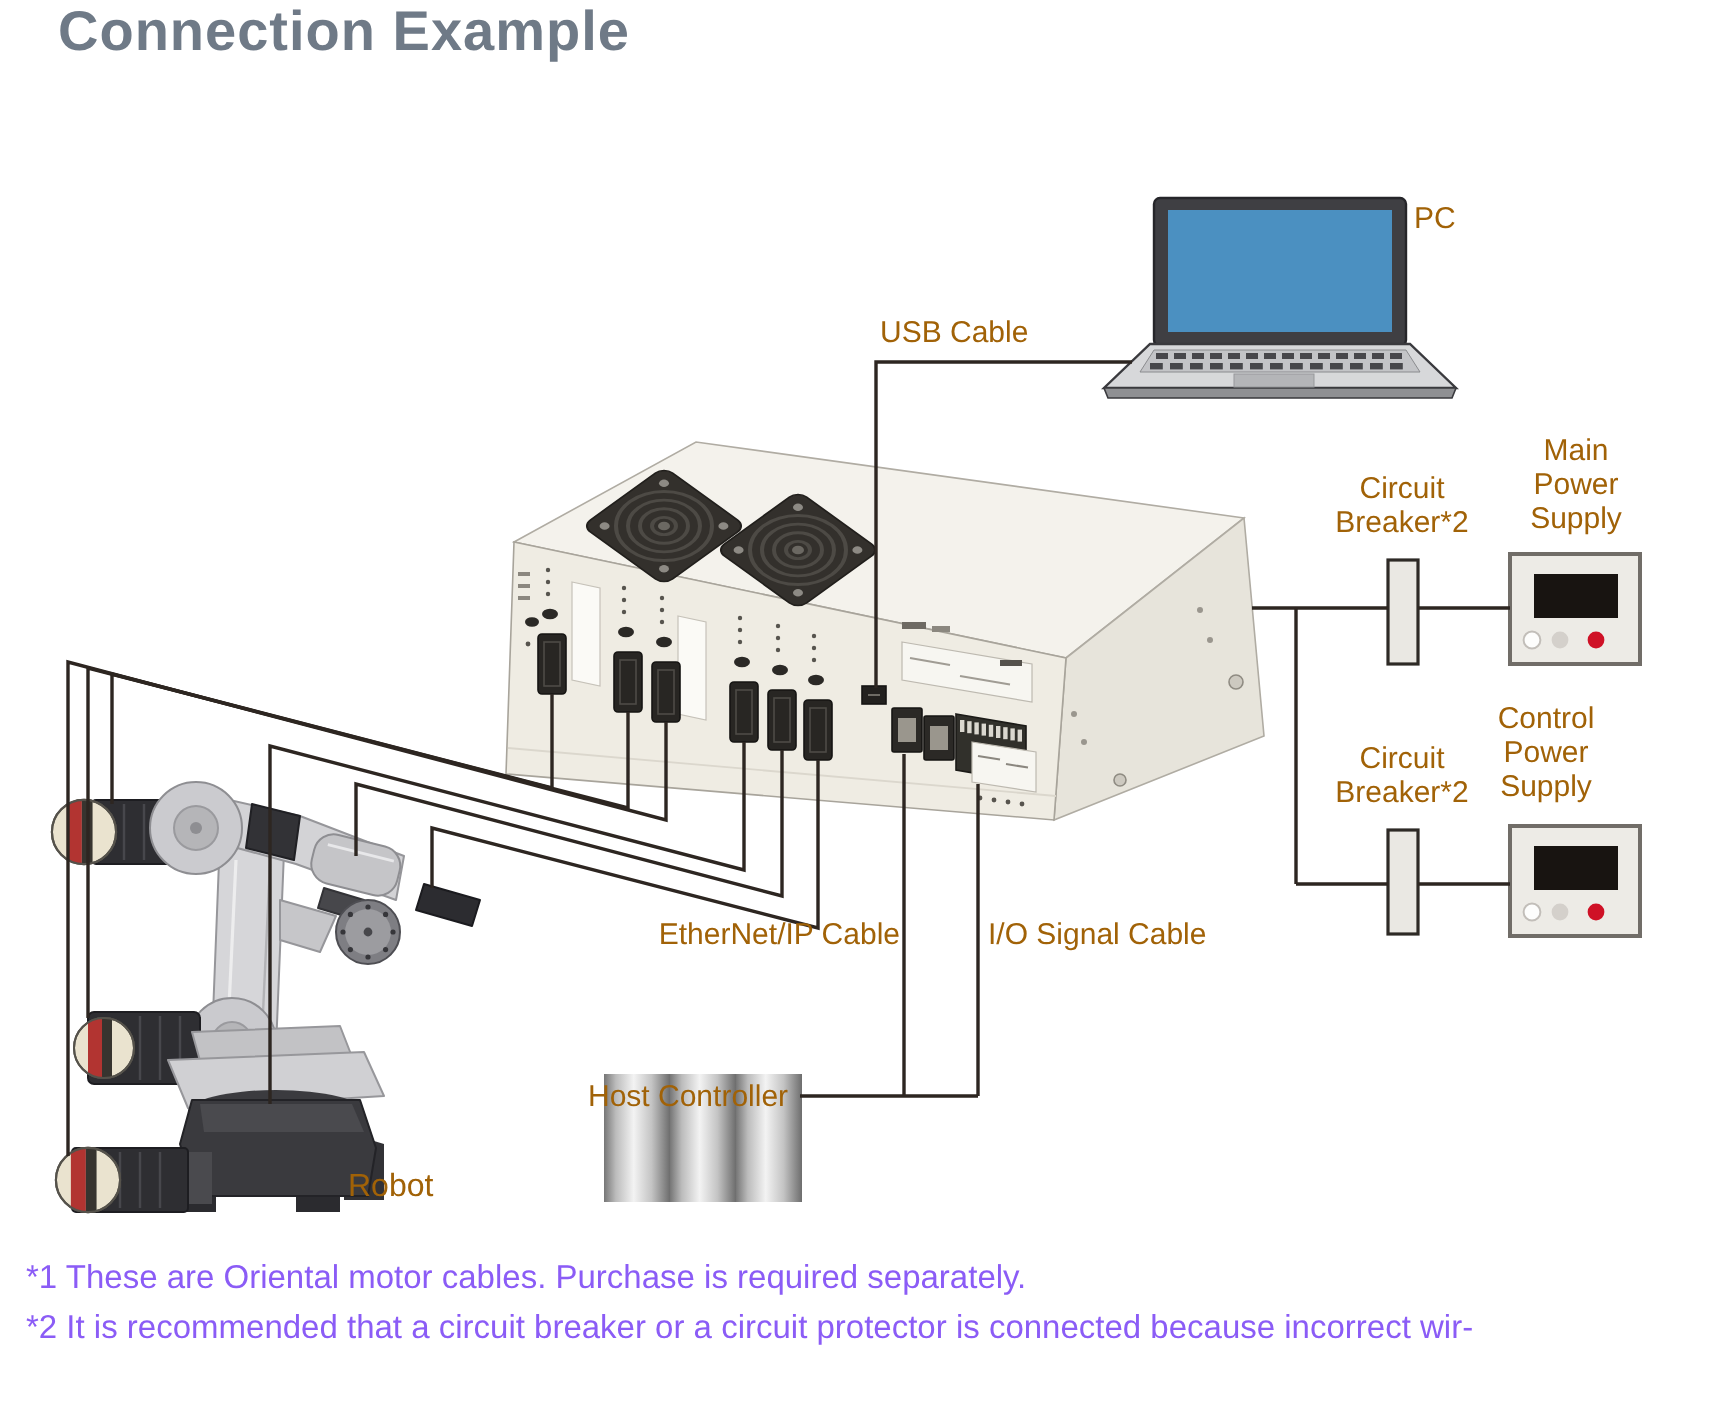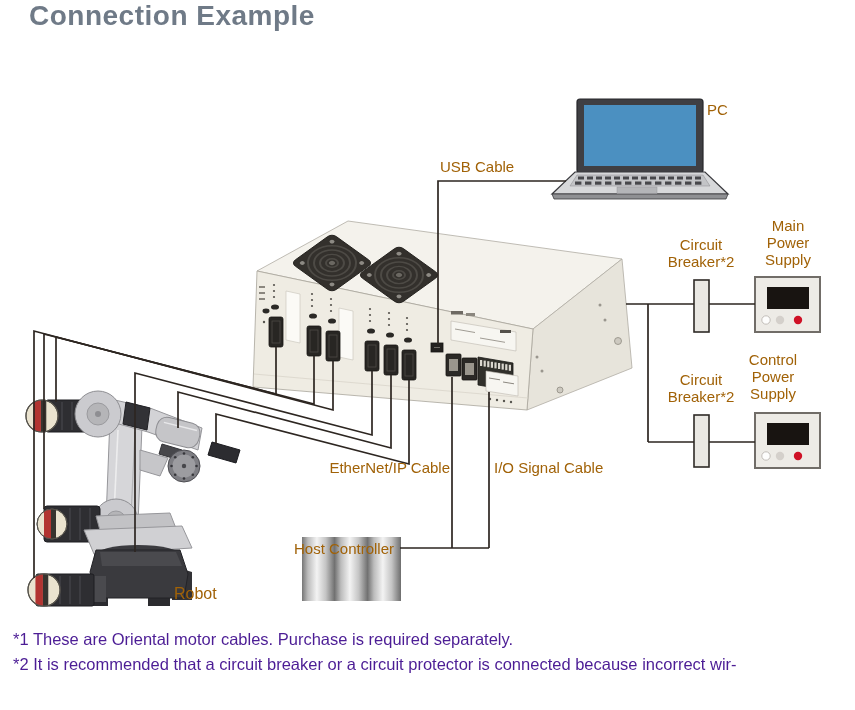--- a/index.html
+++ b/index.html
@@ -14,21 +14,21 @@
   .lbl-usb{left:440px;top:158px;}
   .lbl-conn{left:163px;top:320px;line-height:18px;}
   .lbl-cb1{left:660px;top:236px;width:82px;text-align:center;}
   .lbl-cb2{left:660px;top:371px;width:82px;text-align:center;}
   .lbl-mps{left:750px;top:217px;width:76px;text-align:center;}
   .lbl-cps{left:735px;top:351px;width:76px;text-align:center;}
   .lbl-eth{left:310px;top:459px;width:140px;text-align:right;}
   .lbl-io{left:494px;top:459px;}
   .lbl-host{left:294px;top:510px;margin-top:30px;}
   .lbl-robot{left:174px;top:585px;font-size:16px;}
-  .footnotes{left:13px;top:627px;font-size:16.5px;line-height:24.5px;color:#4c1d95;}
+  .footnotes{left:13px;top:627px;font-size:16.5px;line-height:24.5px;color:#8b5cf6;}
   .footnotes div{white-space:nowrap;}
 </style>
 </head>
 <body>
 
 <div id="page">
 
   <svg id="diagram-svg" width="855" height="710" viewBox="0 0 855 710">
     <defs>
       <linearGradient id="cyl" x1="0" y1="0" x2="1" y2="0">

